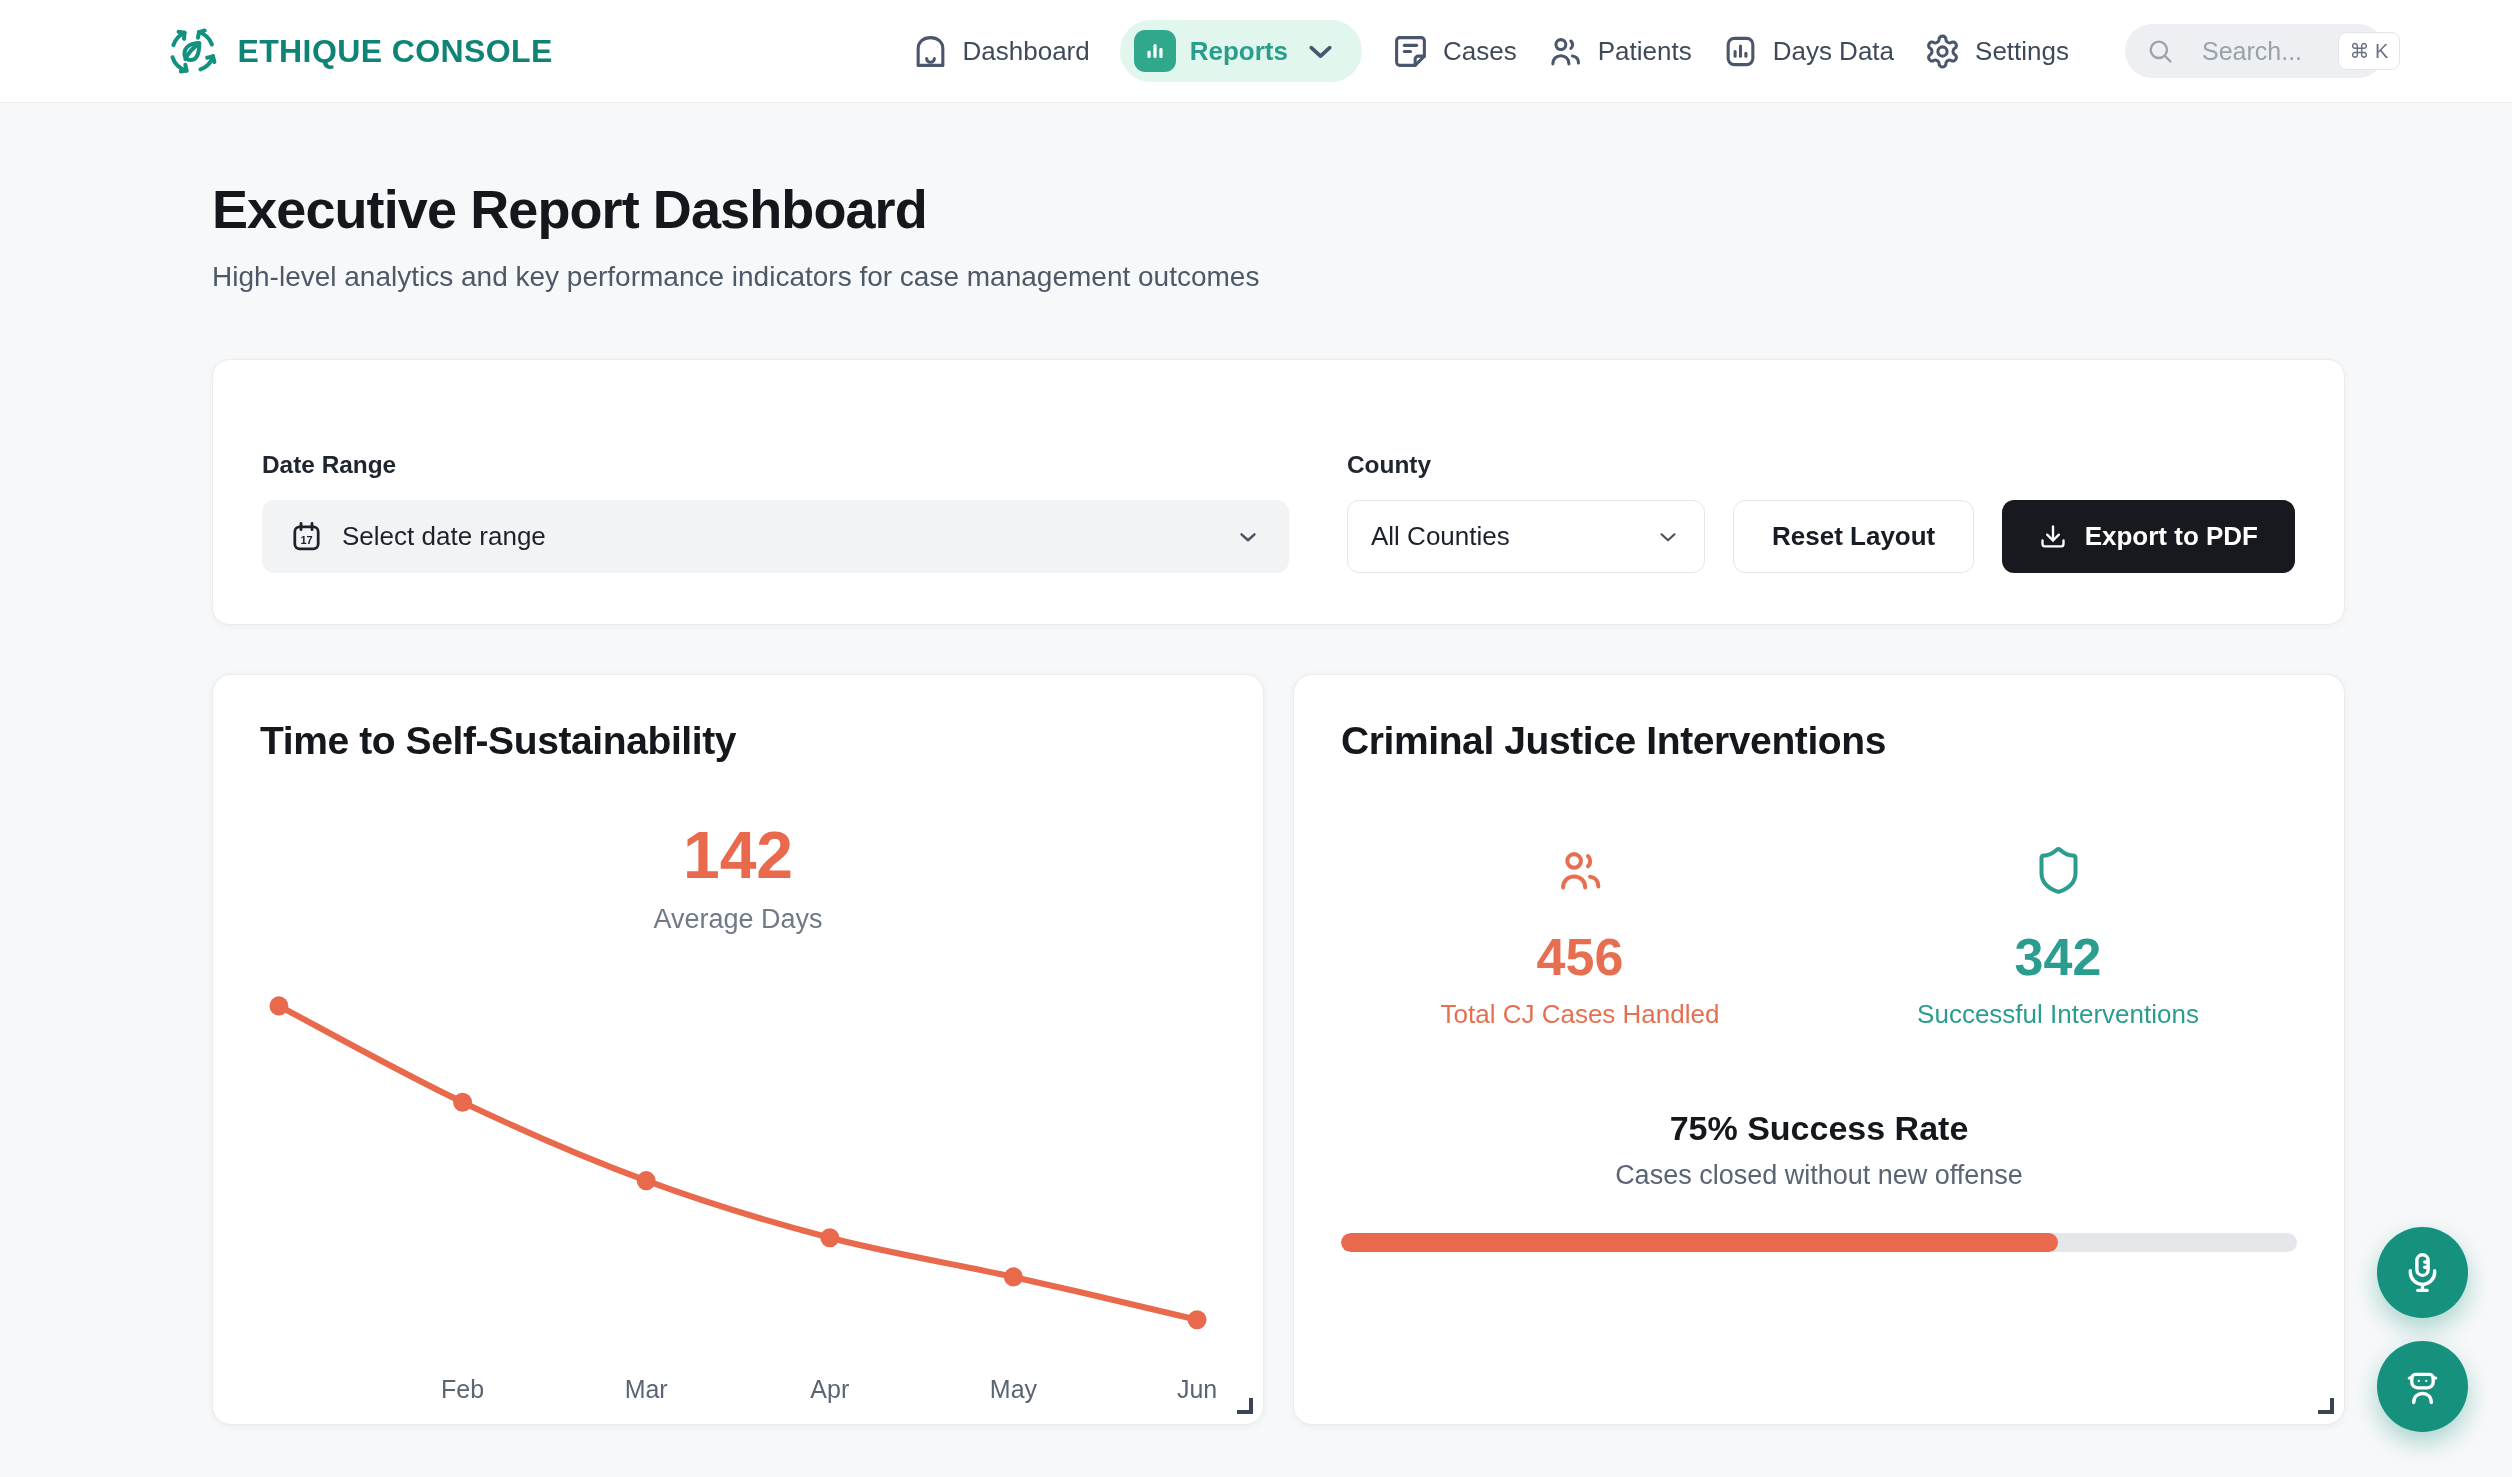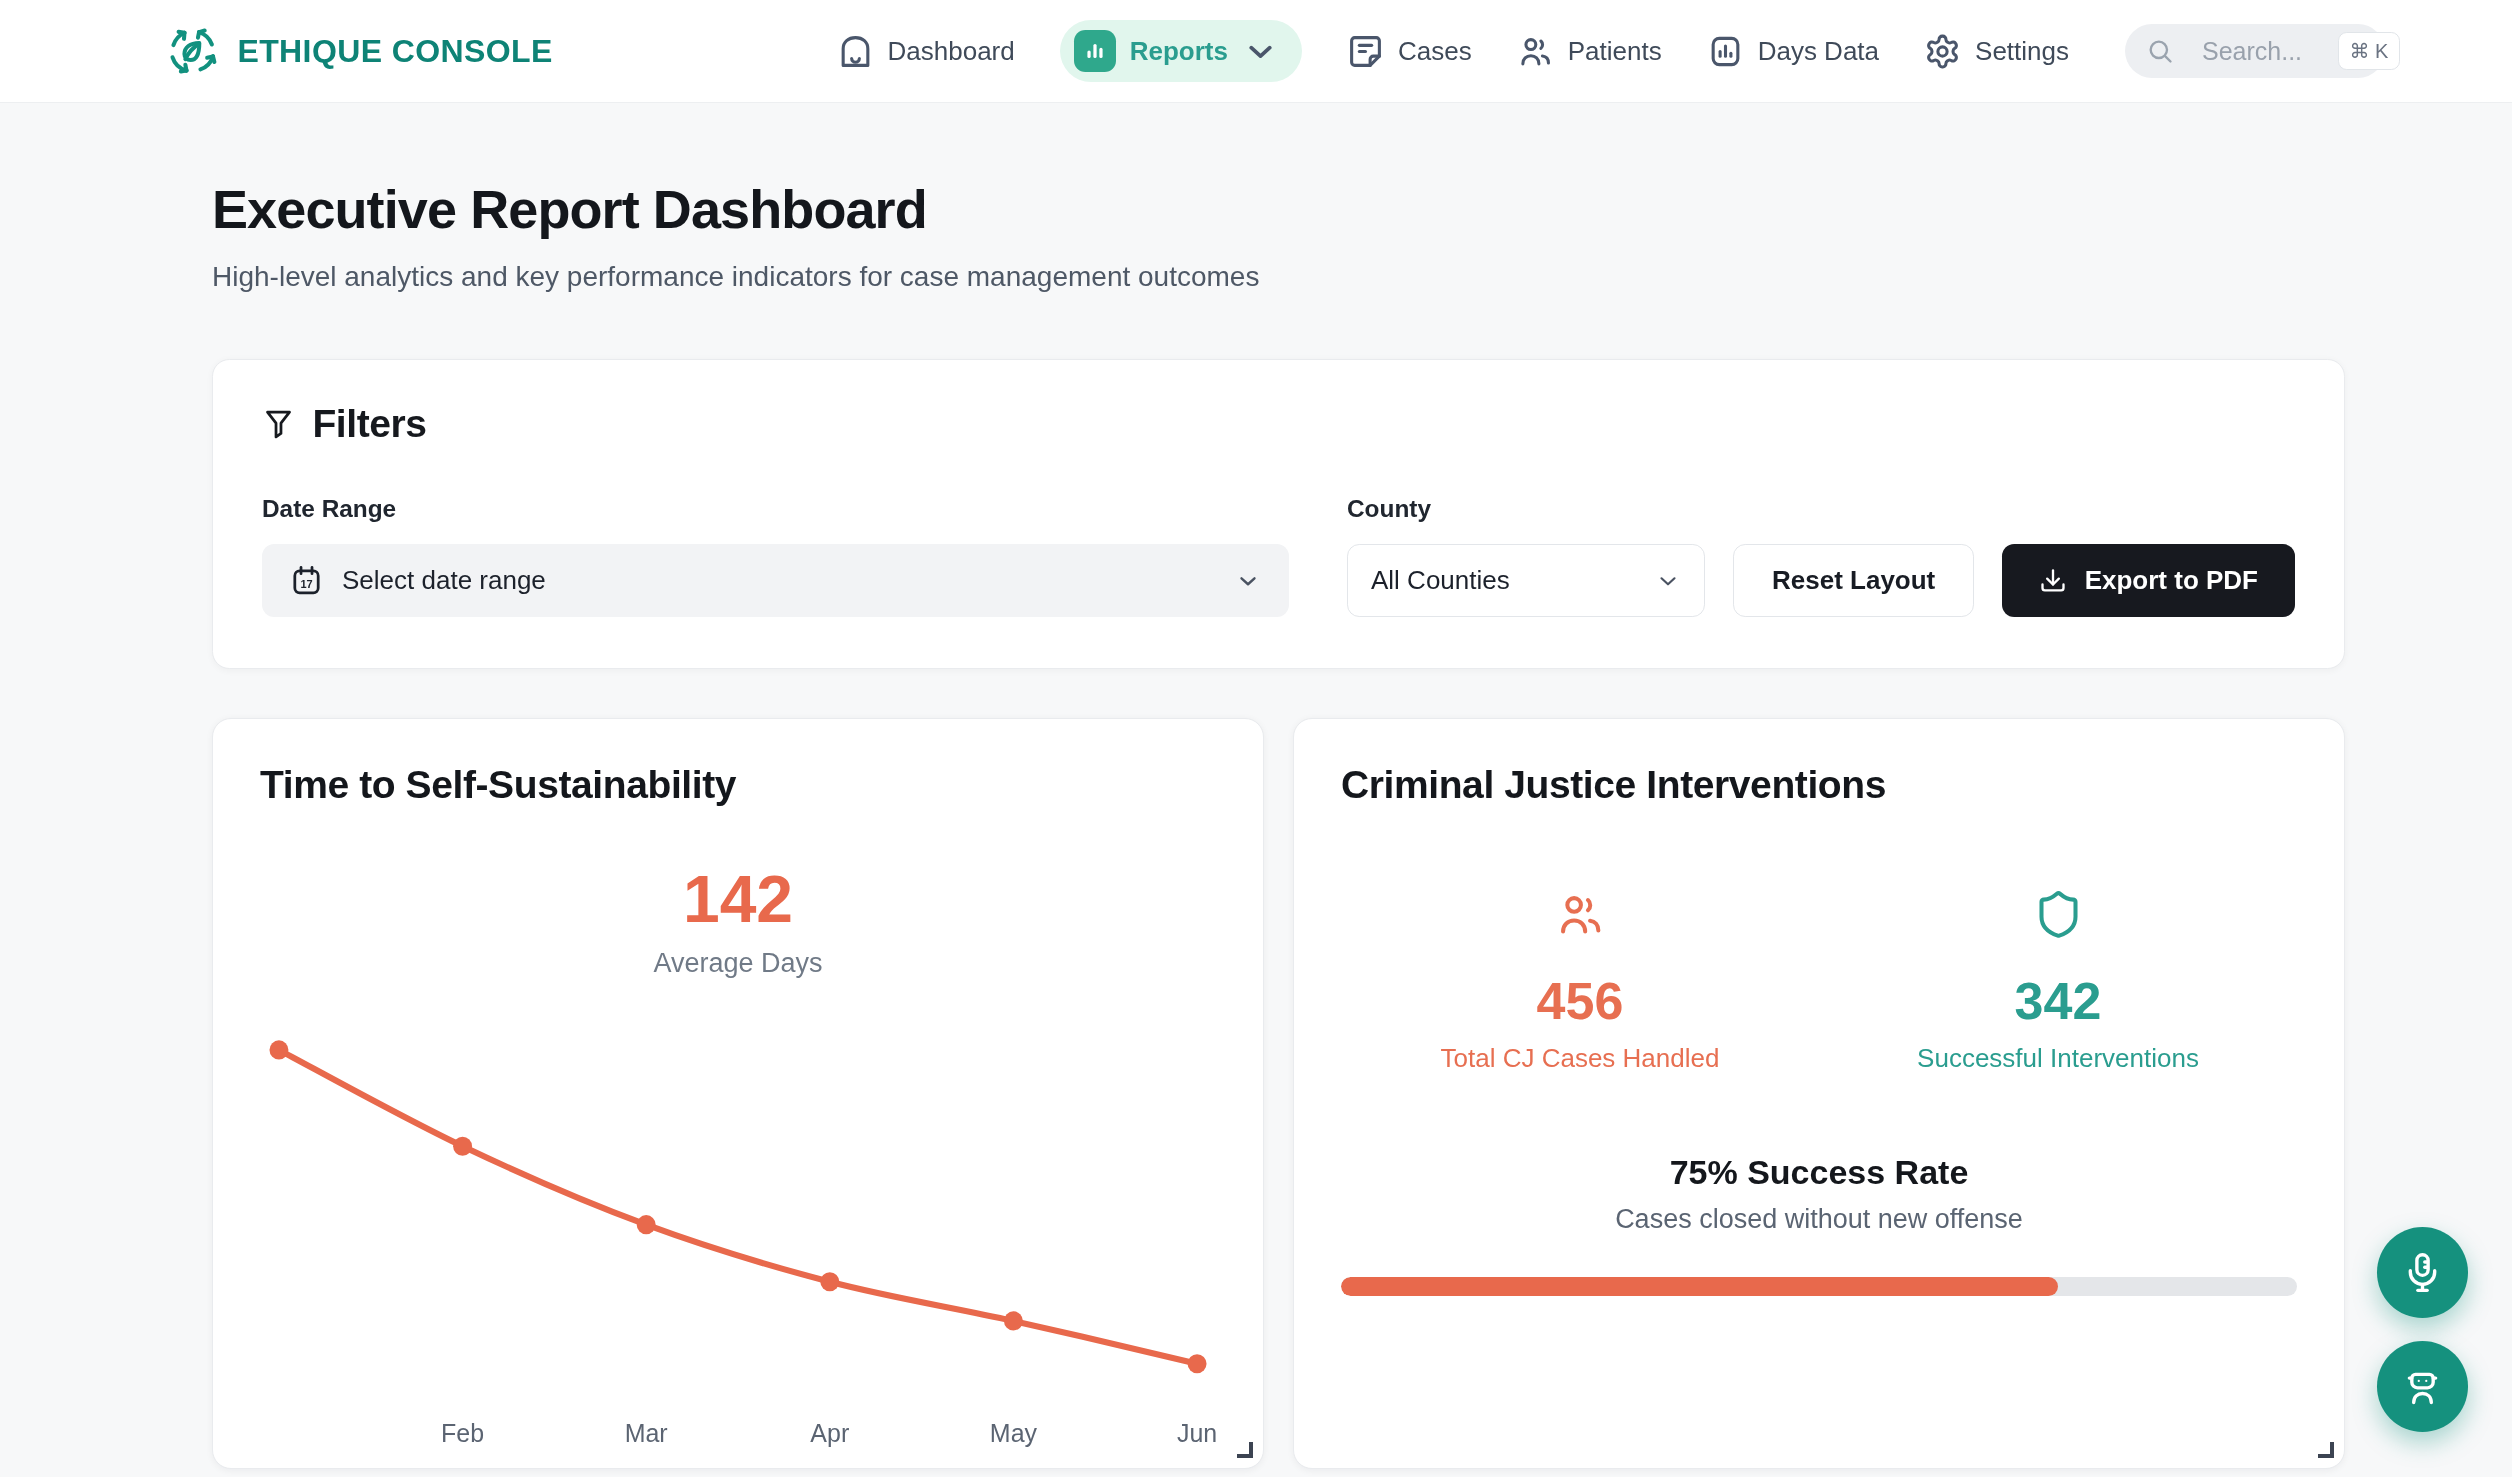--- a/index.html
+++ b/index.html
@@ -13,21 +13,21 @@
 
   
   .header {
     height:103px; background:#ffffff; border-bottom:1.7px solid #edeff1;
     display:flex; align-items:center; padding:0 127px 0 166px;
   }
   .logo { display:flex; align-items:center; gap:17.4px; }
   .logo-icon svg { width:54px; height:54px; color:#12917f; }
   .logo-text { font-size:32px; font-weight:800; color:#0e8376; letter-spacing:0.4px; }
 
-  .nav { display:flex; align-items:center; gap:45px; margin-left:auto; }
+  .nav { display:flex; align-items:center; gap:30px; margin-left:auto; }
   .nav-item { display:flex; align-items:center; gap:14px; font-size:26px; font-weight:500; color:#3f4a59; cursor:pointer; white-space:nowrap; }
   .nav-item > svg { width:37px; height:37px; color:#4a566b; }
   .nav-pill { background:#e1f6ed; border-radius:871px; padding:9.6px 23px 9.6px 14px; color:#2a9d8f; font-weight:600; }
   .pill-iconbox { width:42px; height:42px; border-radius:11.3px; background:#2fa88c; display:flex; align-items:center; justify-content:center; }
   .pill-iconbox svg { width:26px; height:26px; color:#ffffff; }
   .pill-chevron { width:23px; height:23px; color:#2a9d8f; }
 
   .search {
     margin-left:56px; width:260px; height:54px; background:#edeff2; border-radius:871px;
     display:flex; align-items:center; gap:28px; padding:0 8.7px 0 21px;
@@ -213,26 +213,20 @@
     <input type="text" placeholder="Search..." style="">
     <span class="kbd">⌘ K</span>
   </div>
 </header>
 
 <main class="container">
   <h1 class="page-title">Executive Report Dashboard</h1>
   <p class="page-subtitle">High-level analytics and key performance indicators for case management outcomes</p>
 
   <section class="filters-card">
-    <div class="filters-head">
-      <svg viewBox="0 0 24 24" fill="none" stroke="currentColor" stroke-width="2" stroke-linecap="round" stroke-linejoin="round">
-          <path d="M4 3h16l-6.2 8v7.5L10.2 21v-10L4 3z"></path>
-        </svg>
-      <span class="filters-title">Filters</span>
-    </div>
 
     <div class="filters-row">
       <div class="field date-field">
         <span class="field-label">Date Range</span>
         <div class="select date-select">
           <svg class="cal" viewBox="0 0 24 24" fill="none" stroke="currentColor" stroke-width="2" stroke-linecap="round" stroke-linejoin="round" style="font-size:30px">
               <rect x="3.5" y="5" width="17" height="16" rx="3.5"></rect>
               <path d="M8 2.5V7"></path>
               <path d="M16 2.5V7"></path>
               <text x="12" y="17.5" text-anchor="middle" font-size="8" font-family="inherit" fill="currentColor" stroke="none" font-weight="bold">17</text>

